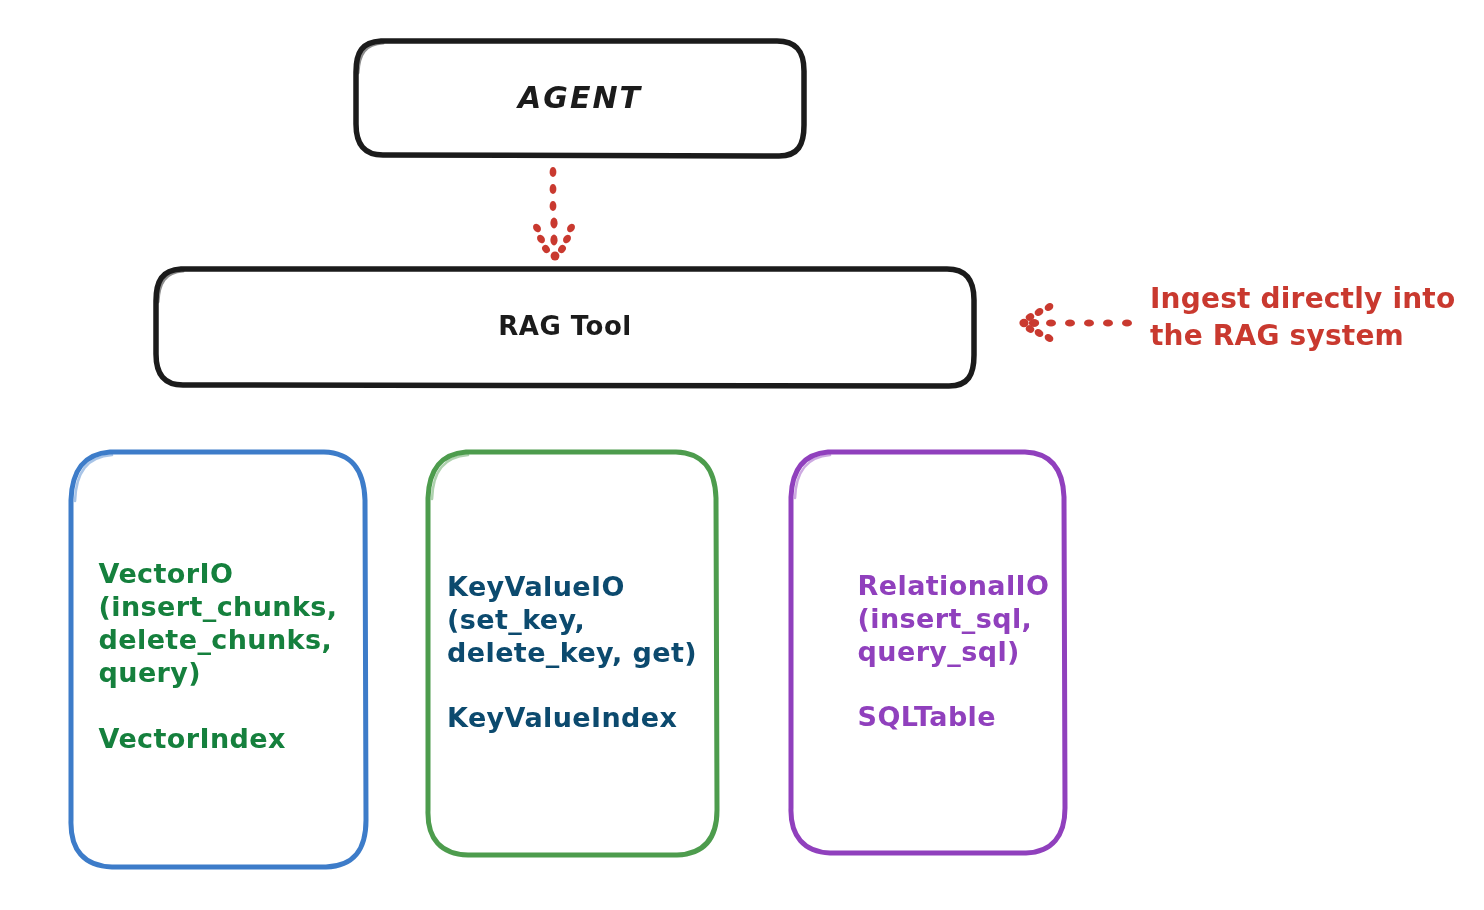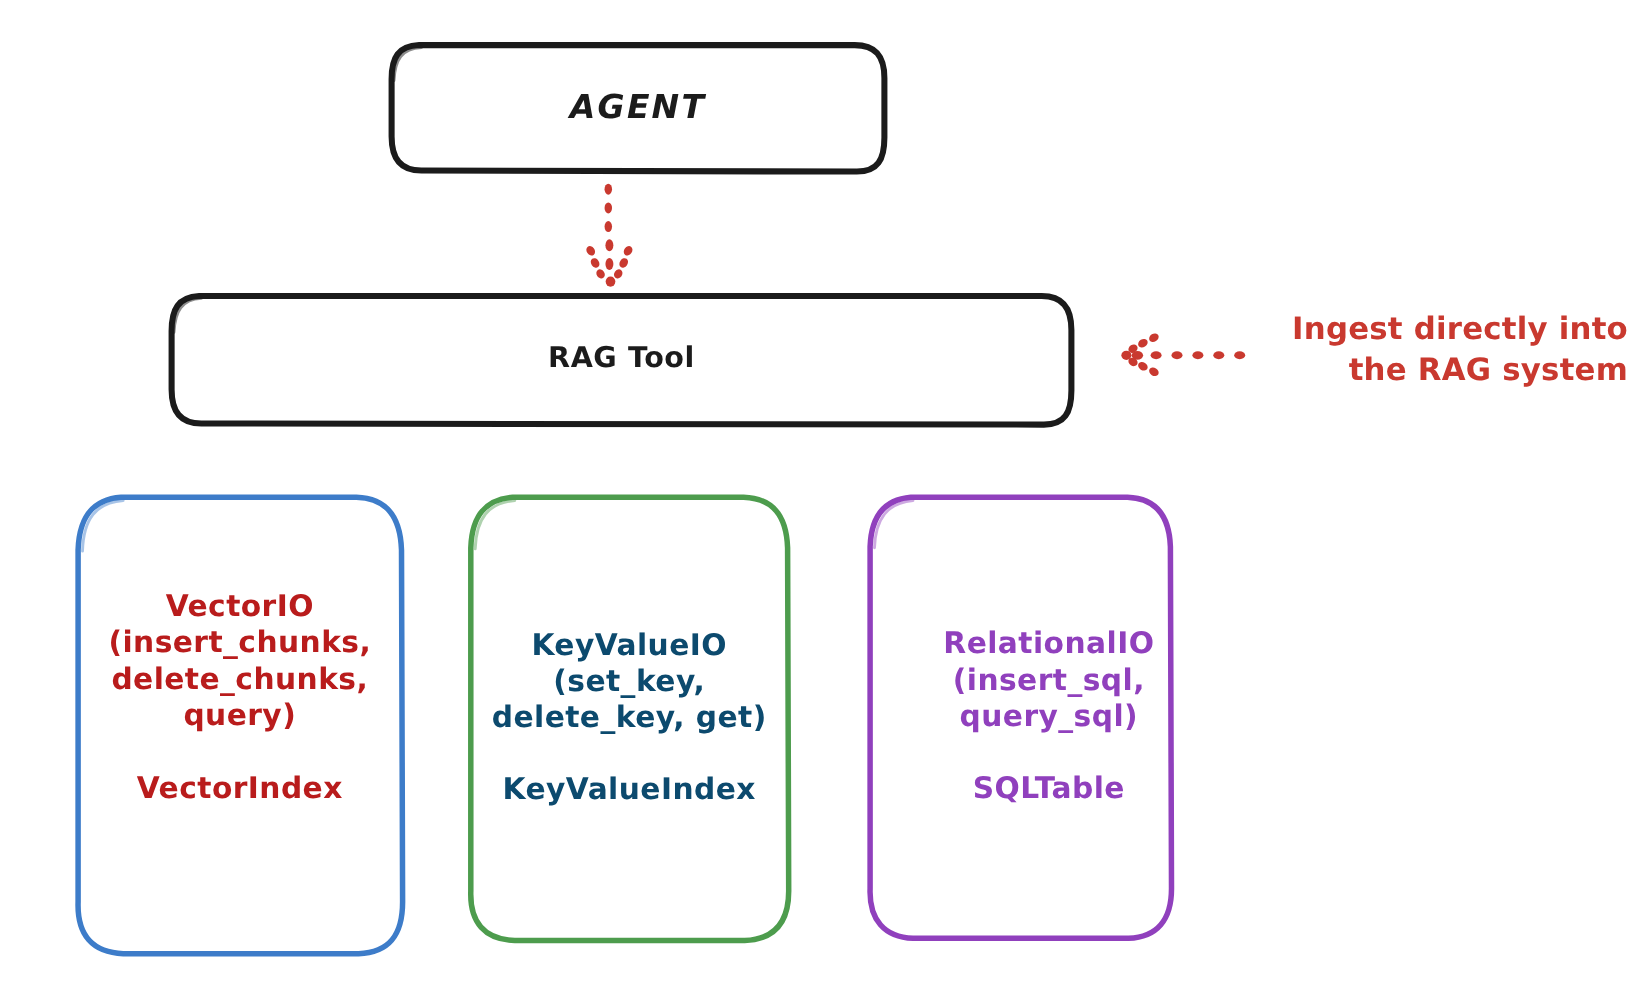--- a/index.html
+++ b/index.html
@@ -23,21 +23,20 @@
     left: 0;
     top: 0;
     width: 1484px;
     height: 910px;
   }
   .node-label {
     position: absolute;
     display: flex;
     align-items: center;
     justify-content: center;
-    text-align: center;
     white-space: pre-line;
     line-height: 1.22;
     pointer-events: none;
     letter-spacing: 0.4px;
   }
   .label-agent {
     font-family: "DejaVu Sans", sans-serif;
     font-style: italic;
     font-weight: 700;
     font-size: 30px;
@@ -55,21 +54,21 @@
     font-family: "DejaVu Sans", sans-serif;
     font-size: 27px;
     font-weight: 600;
   }
   .label-annotation {
     position: absolute;
     font-family: "DejaVu Sans", sans-serif;
     font-size: 28px;
     font-weight: 700;
     line-height: 1.32;
-    text-align: right;
+    text-align: left;
     white-space: pre-line;
     letter-spacing: 0.2px;
   }
 </style>
 </head>
 <body>
 
 <div id="canvas">
 
   <svg id="svg-layer" viewBox="0 0 1484 910">
@@ -172,21 +171,21 @@
       <ellipse cx="1049" cy="338" rx="4.6" ry="3.6" transform="rotate(32 1049 338)"></ellipse>
       <ellipse cx="1039" cy="333" rx="4.6" ry="3.6" transform="rotate(32 1039 333)"></ellipse>
       <ellipse cx="1030" cy="329" rx="4.4" ry="3.6" transform="rotate(32 1030 329)"></ellipse>
     </g>
   </svg>
 
   <div class="node-label label-agent" style="left:356px; top:41px; width:448px; height:114px;">AGENT</div>
 
   <div class="node-label label-ragtool" style="left:156px; top:269px; width:818px; height:116px;">RAG Tool</div>
 
-  <div class="node-label label-store" style="left:71px; top:428px; width:294px; height:414px; color:#b91c1c;">VectorIO
+  <div class="node-label label-store" style="left:71px; top:450px; width:294px; height:414px; color:#15803d;">VectorIO
 (insert_chunks,
 delete_chunks,
 query)
 
 VectorIndex</div>
 
   <div class="node-label label-store" style="left:428px; top:452px; width:288px; height:402px; color:#0c4a6e;">KeyValueIO
 (set_key,
 delete_key, get)
 

